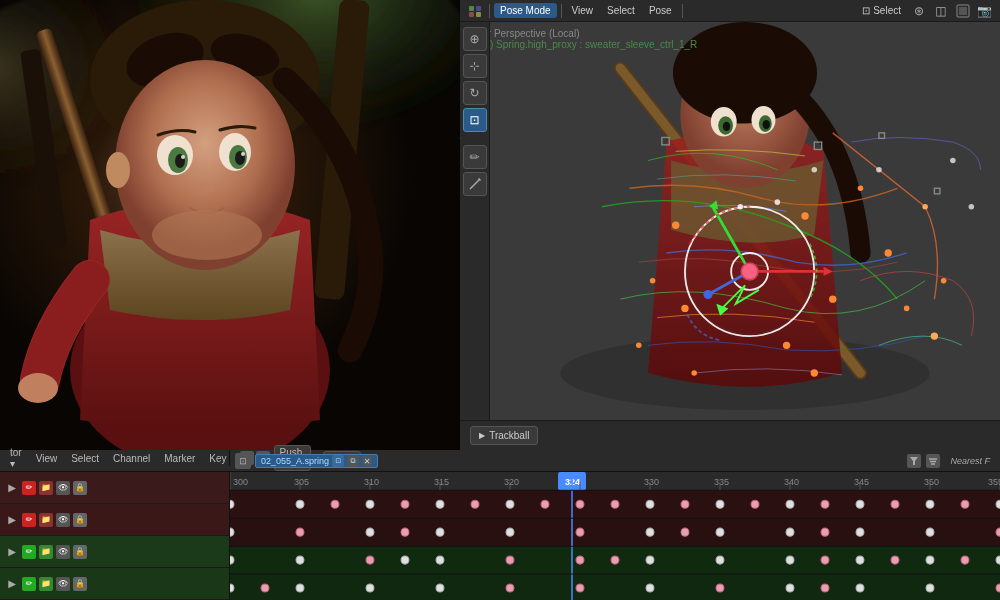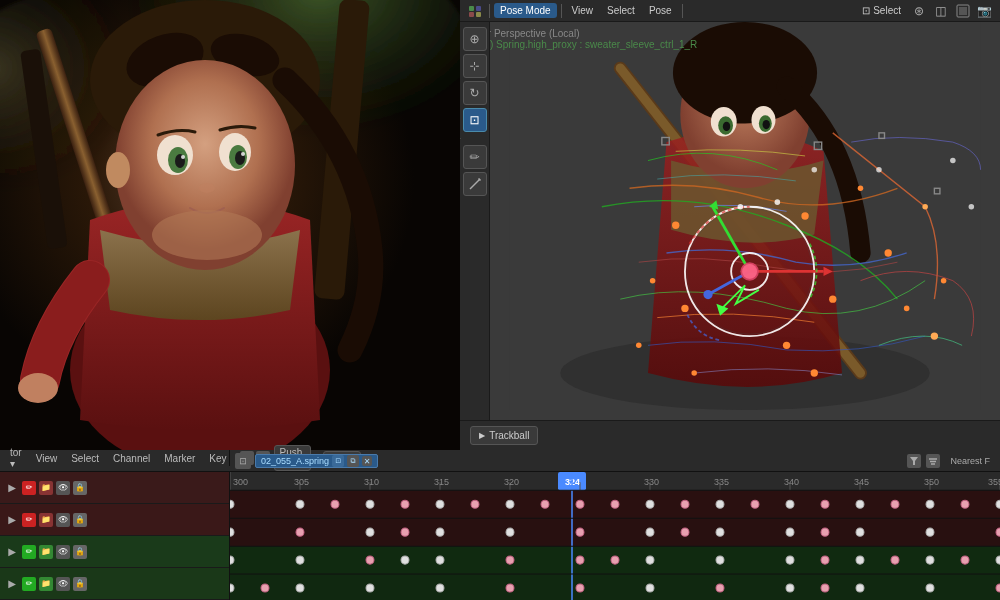--- a/index.html
+++ b/index.html
@@ -594,21 +594,21 @@
         <div style="display:flex;align-items:center;gap:4px;">
           <div style="width:16px;height:16px;background:#555;border-radius:2px;display:flex;align-items:center;justify-content:center;font-size:9px;color:#aaa;">⊡</div>
           <div class="nla-strip">
             <span>02_055_A.spring</span>
             <div style="width:12px;height:12px;background:#3a6a99;border-radius:2px;display:flex;align-items:center;justify-content:center;font-size:7px;">⊡</div>
             <div style="width:12px;height:12px;background:#555;border-radius:2px;display:flex;align-items:center;justify-content:center;font-size:7px;">⧉</div>
             <div class="nla-close">✕</div>
           </div>
         </div>
         <div style="flex:1;"></div>
-        <div style="display:flex;align-items:center;gap:5px;">
+        <div style="display:flex;align-items:center;gap:5px;font-style:italic;">
           <div style="width:14px;height:14px;background:#555;border-radius:2px;display:flex;align-items:center;justify-content:center;">
             <svg width="10" height="10" viewBox="0 0 10 10">
                 <polygon points="1,1 9,1 6,5 6,9 4,9 4,5" fill="#aaa"></polygon>
               </svg>
           </div>
           <div style="width:14px;height:14px;background:#555;border-radius:2px;display:flex;align-items:center;justify-content:center;">
             <svg width="10" height="10" viewBox="0 0 10 10">
               <line x1="1" y1="3" x2="9" y2="3" stroke="#aaa" stroke-width="1.5"></line>
               <line x1="2" y1="5.5" x2="8" y2="5.5" stroke="#aaa" stroke-width="1.5"></line>
               <line x1="3" y1="8" x2="7" y2="8" stroke="#aaa" stroke-width="1.5"></line>

